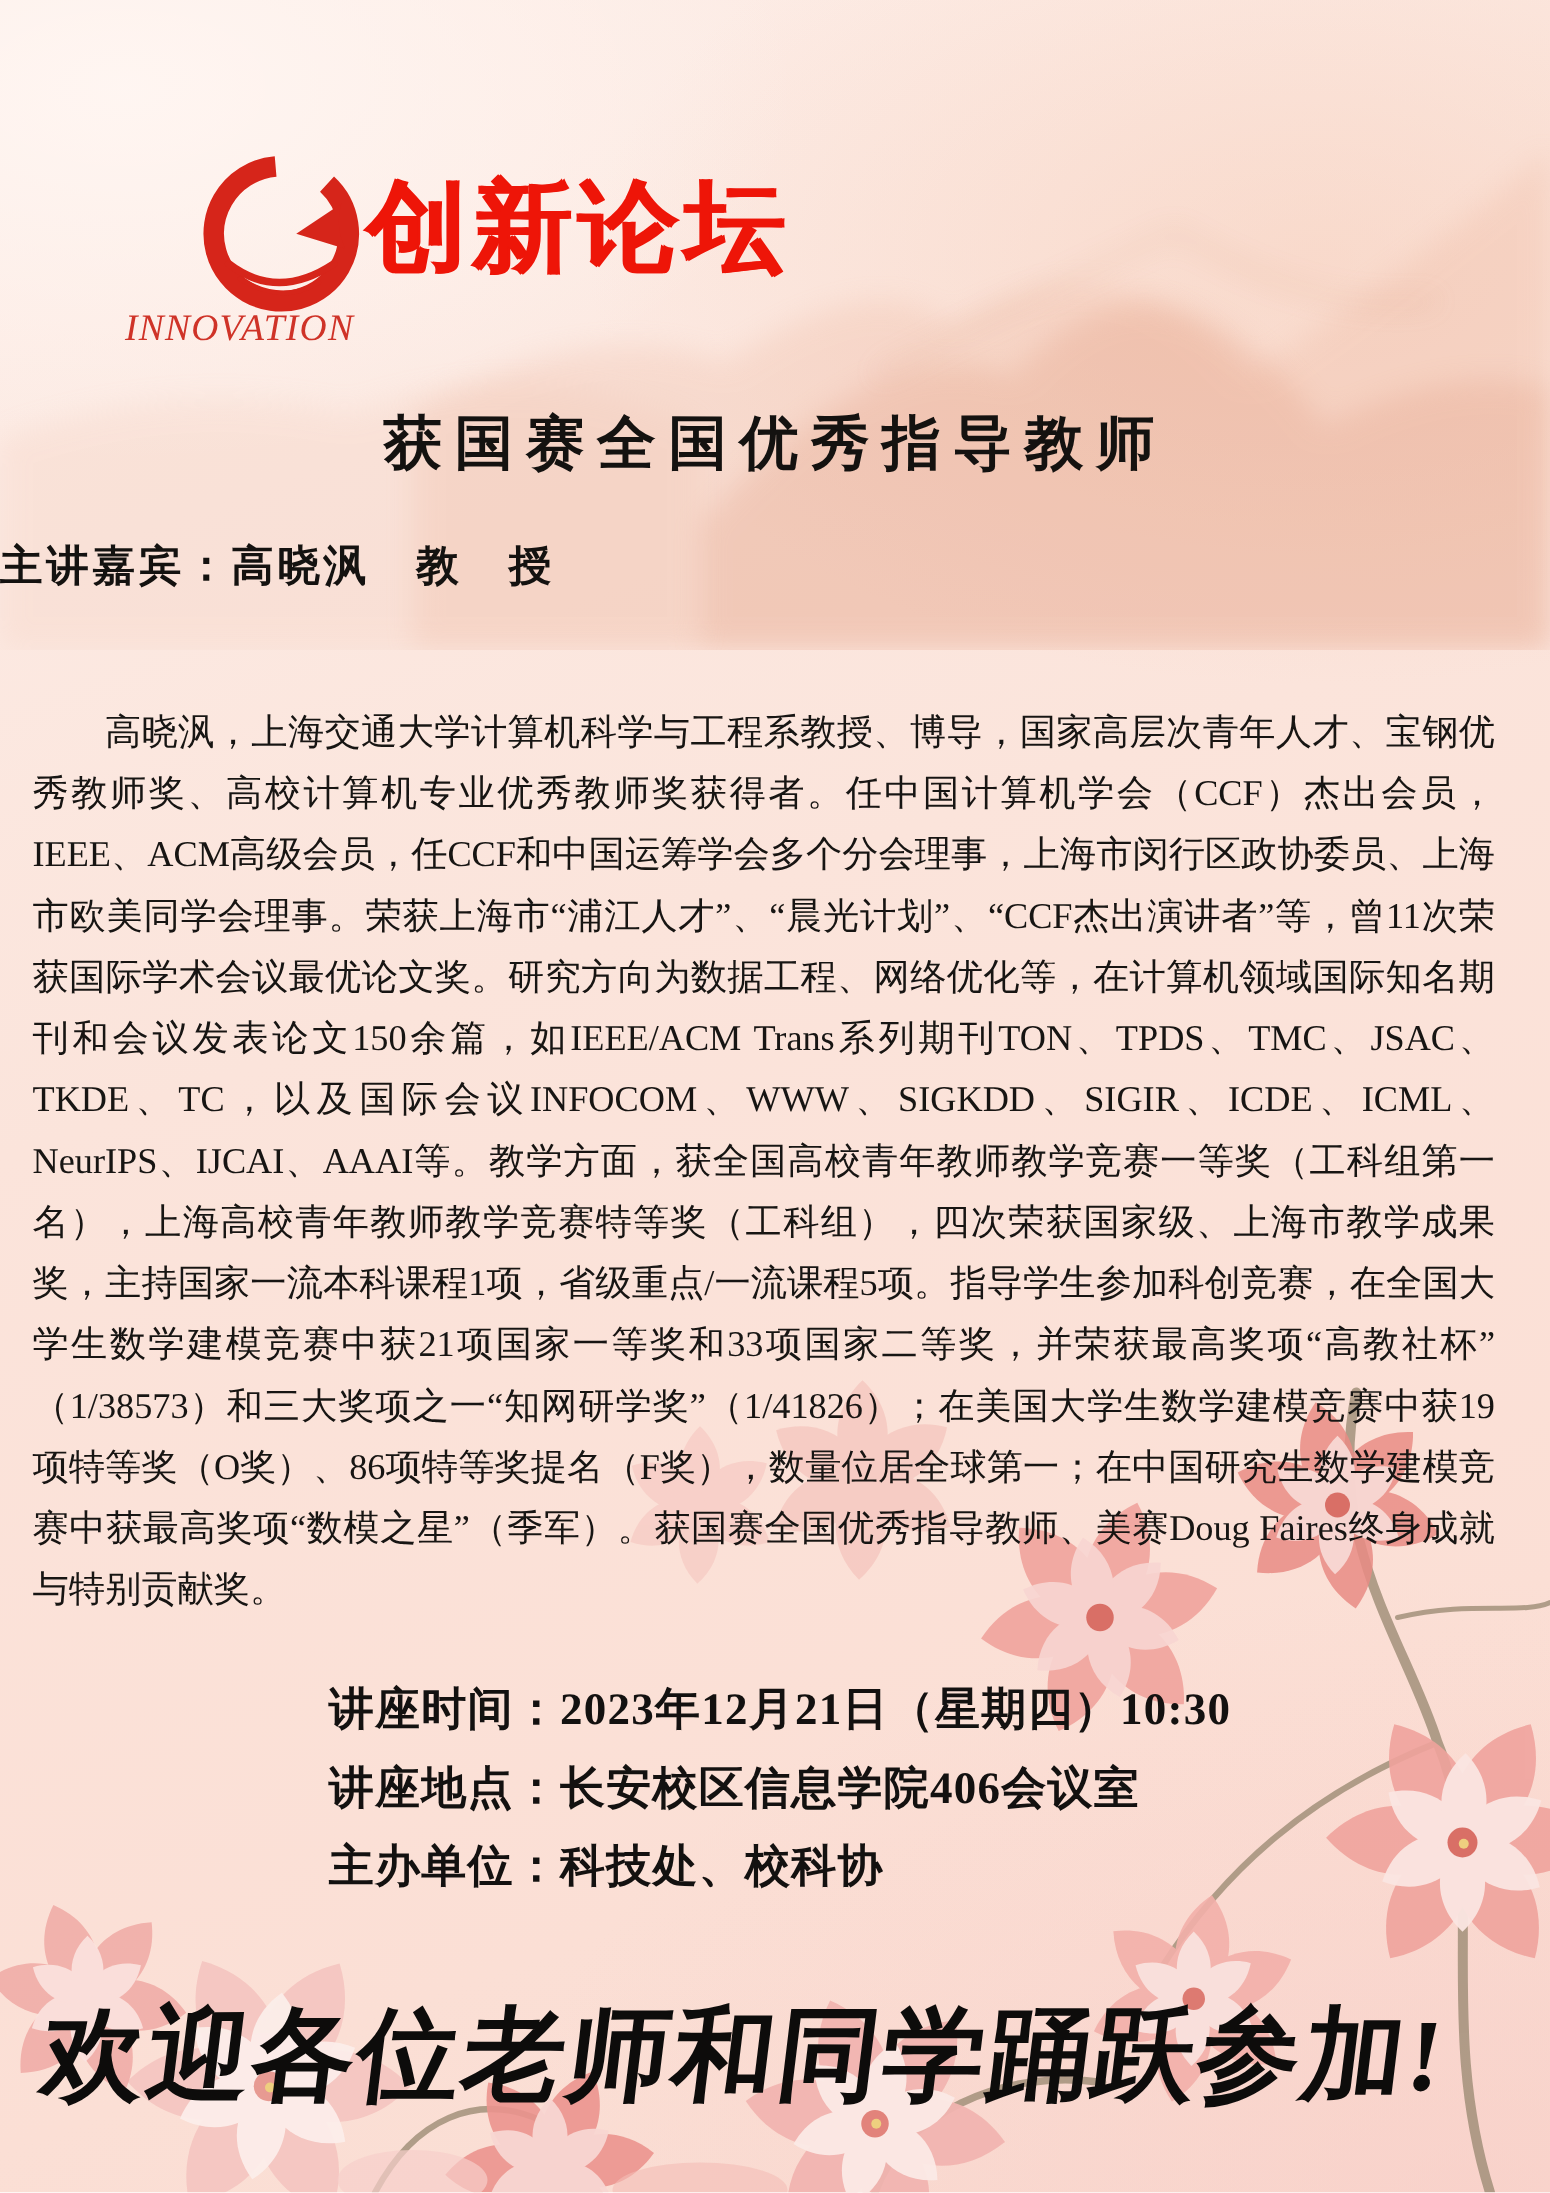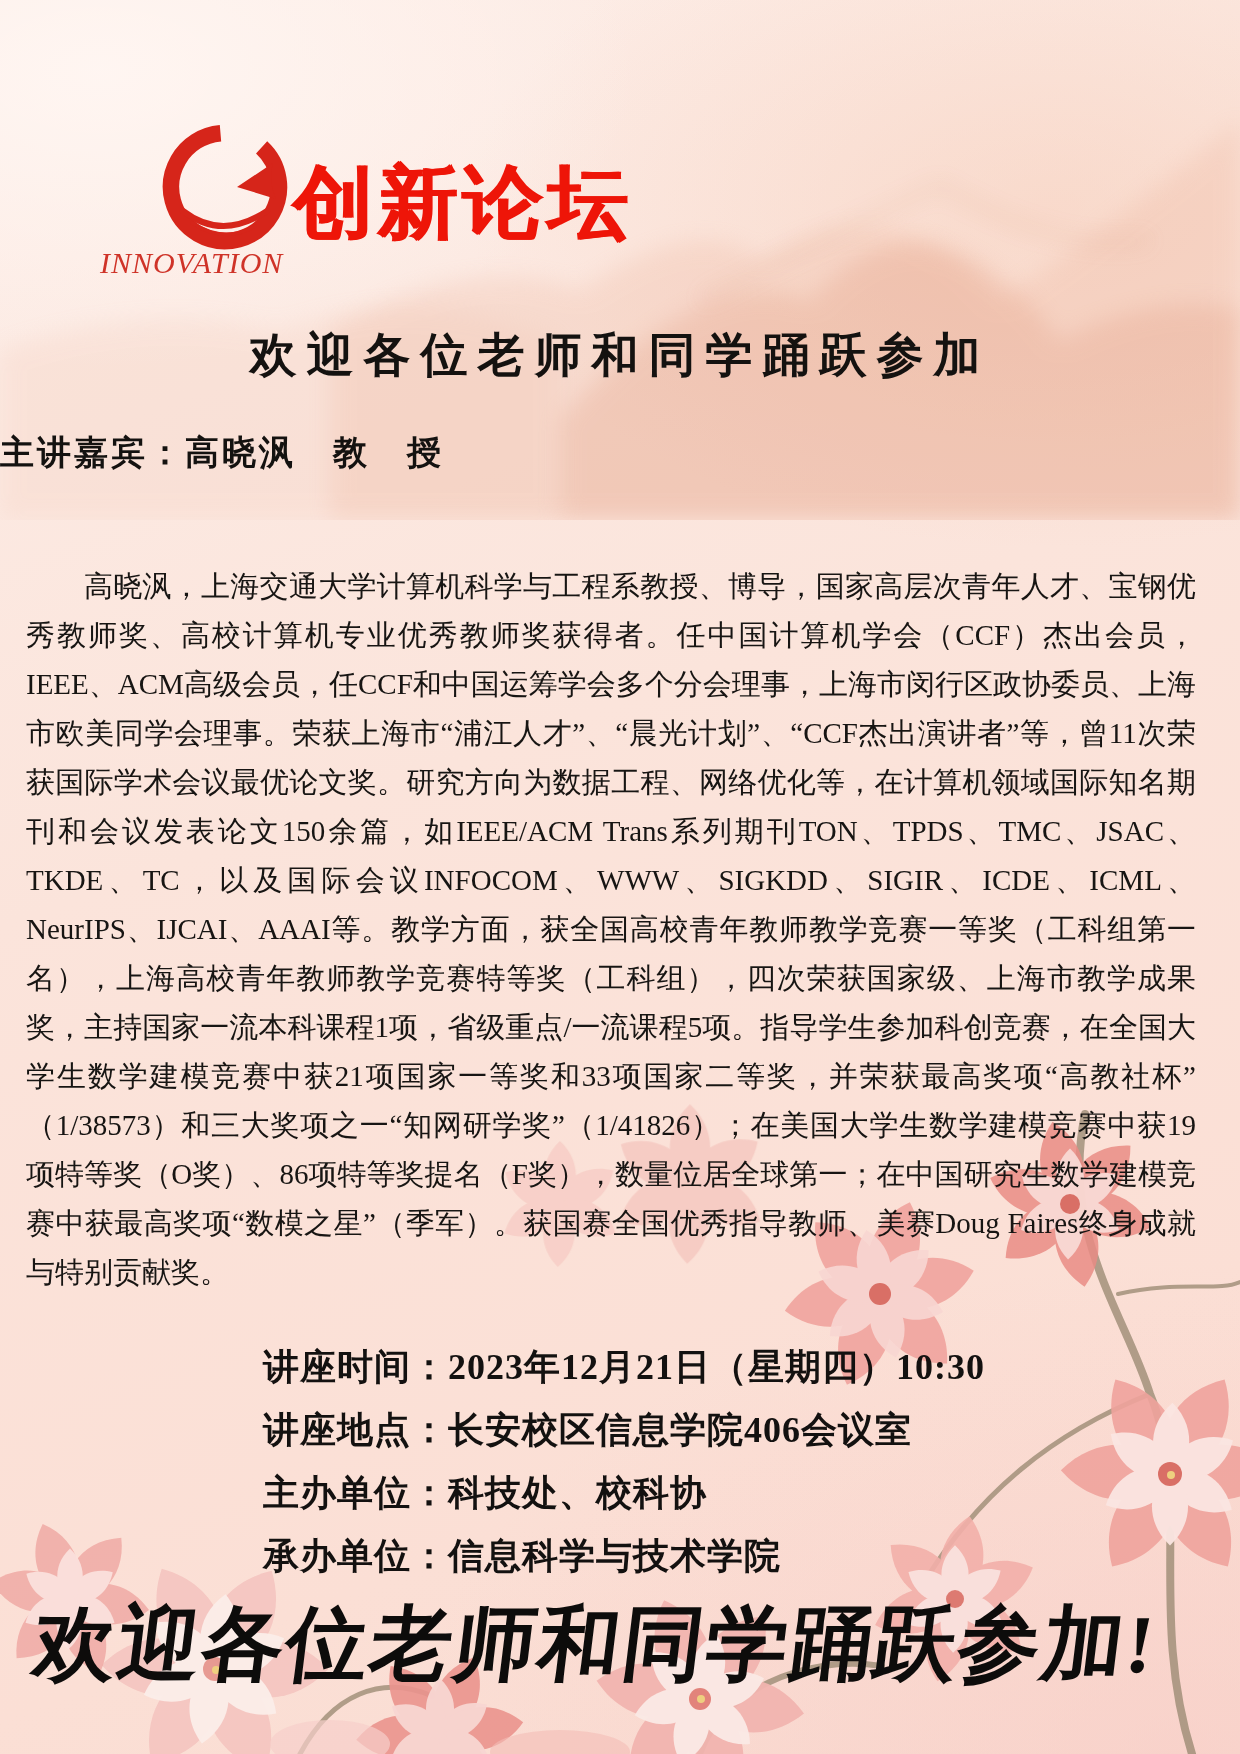--- a/index.html
+++ b/index.html
@@ -22,21 +22,20 @@
     font-size:30px;letter-spacing:1px;color:#cf3328;
     font-family:"Liberation Serif","DejaVu Serif",serif;
     font-style:italic;
   }
   .forum-title{
     position:absolute;left:292px;top:142px;
     font-family:"Liberation Sans","DejaVu Sans",sans-serif;
     font-weight:700;font-size:80px;line-height:1;color:#ee1508;
     letter-spacing:5px;
     text-shadow:2px 0 0 #ee1508;
-    margin-top:21px;
   }
   .lecture-number{
     position:absolute;left:650px;top:178px;
     font-weight:700;font-size:53px;line-height:1;color:#ee1508;
     letter-spacing:6px;
   }
   
   .talk-title{
     position:absolute;left:0;top:330px;width:1240px;
     text-align:center;color:#141210;
@@ -150,27 +149,26 @@
 
   <svg class="logo" viewBox="0 0 100 100" aria-hidden="true">
     <circle cx="50" cy="50" r="36" fill="none" stroke="#d6251a" stroke-width="11" stroke-dasharray="196 30" stroke-dashoffset="-8" transform="rotate(-60 50 50)"></circle>
     <path d="M82,34 L58,50 L84,58 C80,48 80,42 82,34 Z" fill="#d6251a"></path>
     <path d="M22,66 Q48,86 78,66" fill="none" stroke="#d6251a" stroke-width="4" stroke-linecap="round"></path>
     <path d="M28,74 Q50,88 70,76" fill="none" stroke="#d6251a" stroke-width="2.5" stroke-linecap="round"></path>
   </svg>
   <div class="logo-caption">INNOVATION</div>
   <div class="forum-title">创新论坛</div>
 
-  <div class="talk-title">欢迎各位老师和同学踊跃参加</div>
+  <div class="talk-title">获国赛全国优秀指导教师</div>
   <div class="speaker-line">主讲嘉宾：高晓沨　教　授</div>
 
   <div class="bio">高晓沨，上海交通大学计算机科学与工程系教授、博导，国家高层次青年人才、宝钢优秀教师奖、高校计算机专业优秀教师奖获得者。任中国计算机学会（CCF）杰出会员，IEEE、ACM高级会员，任CCF和中国运筹学会多个分会理事，上海市闵行区政协委员、上海市欧美同学会理事。荣获上海市“浦江人才”、“晨光计划”、“CCF杰出演讲者”等，曾11次荣获国际学术会议最优论文奖。研究方向为数据工程、网络优化等，在计算机领域国际知名期刊和会议发表论文150余篇，如IEEE/ACM Trans系列期刊TON、TPDS、TMC、JSAC、TKDE、TC，以及国际会议INFOCOM、WWW、SIGKDD、SIGIR、ICDE、ICML、NeurIPS、IJCAI、AAAI等。教学方面，获全国高校青年教师教学竞赛一等奖（工科组第一名），上海高校青年教师教学竞赛特等奖（工科组），四次荣获国家级、上海市教学成果奖，主持国家一流本科课程1项，省级重点/一流课程5项。指导学生参加科创竞赛，在全国大学生数学建模竞赛中获21项国家一等奖和33项国家二等奖，并荣获最高奖项“高教社杯”（1/38573）和三大奖项之一“知网研学奖”（1/41826）；在美国大学生数学建模竞赛中获19项特等奖（O奖）、86项特等奖提名（F奖），数量位居全球第一；在中国研究生数学建模竞赛中获最高奖项“数模之星”（季军）。获国赛全国优秀指导教师、美赛Doug Faires终身成就与特别贡献奖。</div>
 
   <div class="details">
     <div class="detail-row"><span>讲座时间：</span><span>2023年12月21日（星期四）10:30</span></div>
     <div class="detail-row"><span>讲座地点：</span><span>长安校区信息学院406会议室</span></div>
     <div class="detail-row"><span>主办单位：</span><span>科技处、校科协</span></div>
-    <div class="detail-row"><span>承办单位：</span><span>信息科学与技术学院</span></div>
   </div>
 
   <div class="welcome">欢迎各位老师和同学踊跃参加!</div>
 
 </div>
 
 </body></html>

